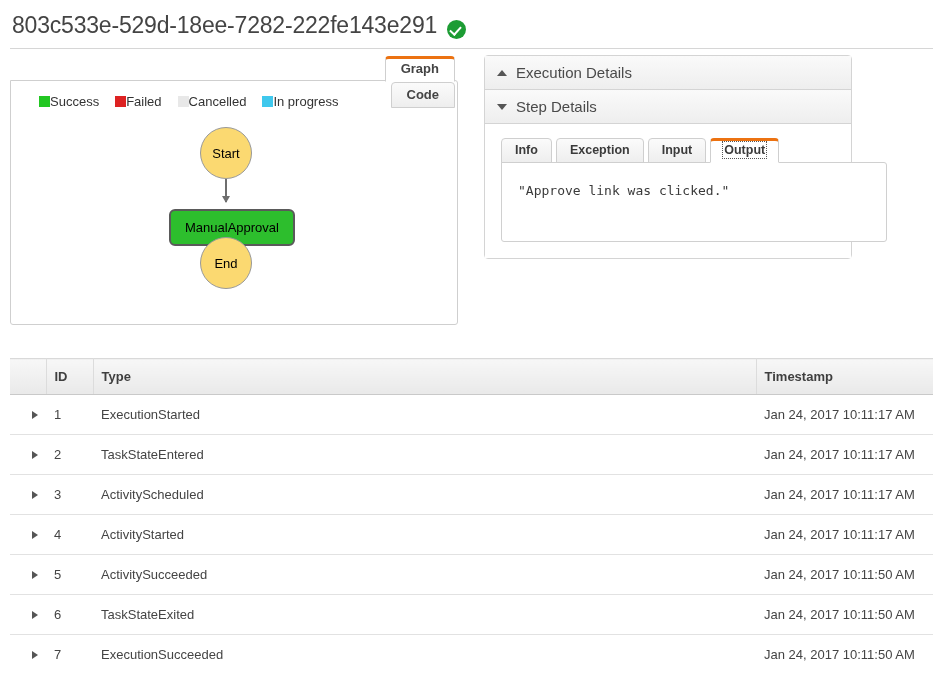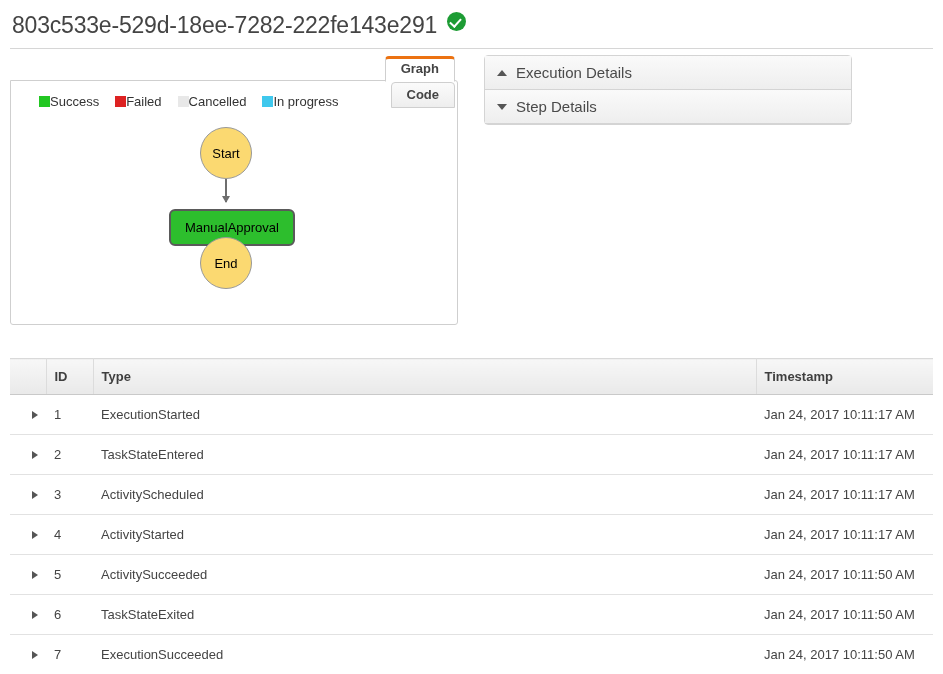--- a/index.html
+++ b/index.html
@@ -10,21 +10,21 @@
     font-family: "Liberation Sans", sans-serif;
     color: #333333;
     overflow: hidden;
     position: relative;
   }
 
   
   #title-bar {
     padding: 12px 12px 0 12px;
     display: flex;
-    align-items: flex-start;
+    align-items: flex-end;
     gap: 10px;
   }
   #exec-title {
     font-size: 23px;
     font-weight: 400;
     color: #444444;
     letter-spacing: -0.2px;
     white-space: nowrap;
   }
   .status-check {
@@ -296,20 +296,39 @@
   <div id="right-pane">
     <div class="acc-header">
       <span class="tri up"></span>
       <span>Execution Details</span>
     </div>
     <div class="acc-header">
       <span class="tri down"></span>
       <span>Step Details</span>
     </div>
 
+    <div id="step-body">
+      <div class="subtabstrip">
+        <div class="subtab">
+          <span>Info</span>
+        </div>
+        <div class="subtab">
+          <span>Exception</span>
+        </div>
+        <div class="subtab">
+          <span>Input</span>
+        </div>
+        <div class="subtab active">
+          <span class="focus-ring">Output</span>
+        </div>
+      </div>
+      <div id="output-box">
+        <div id="output-text">"Approve link was clicked."</div>
+      </div>
+    </div>
   </div>
 </div>
 
 <table id="events-table">
   <thead>
     <tr>
       <th class="col-arrow"></th>
       <th class="col-id">ID</th>
       <th class="col-type">Type</th>
       <th class="col-ts">Timestamp</th>

